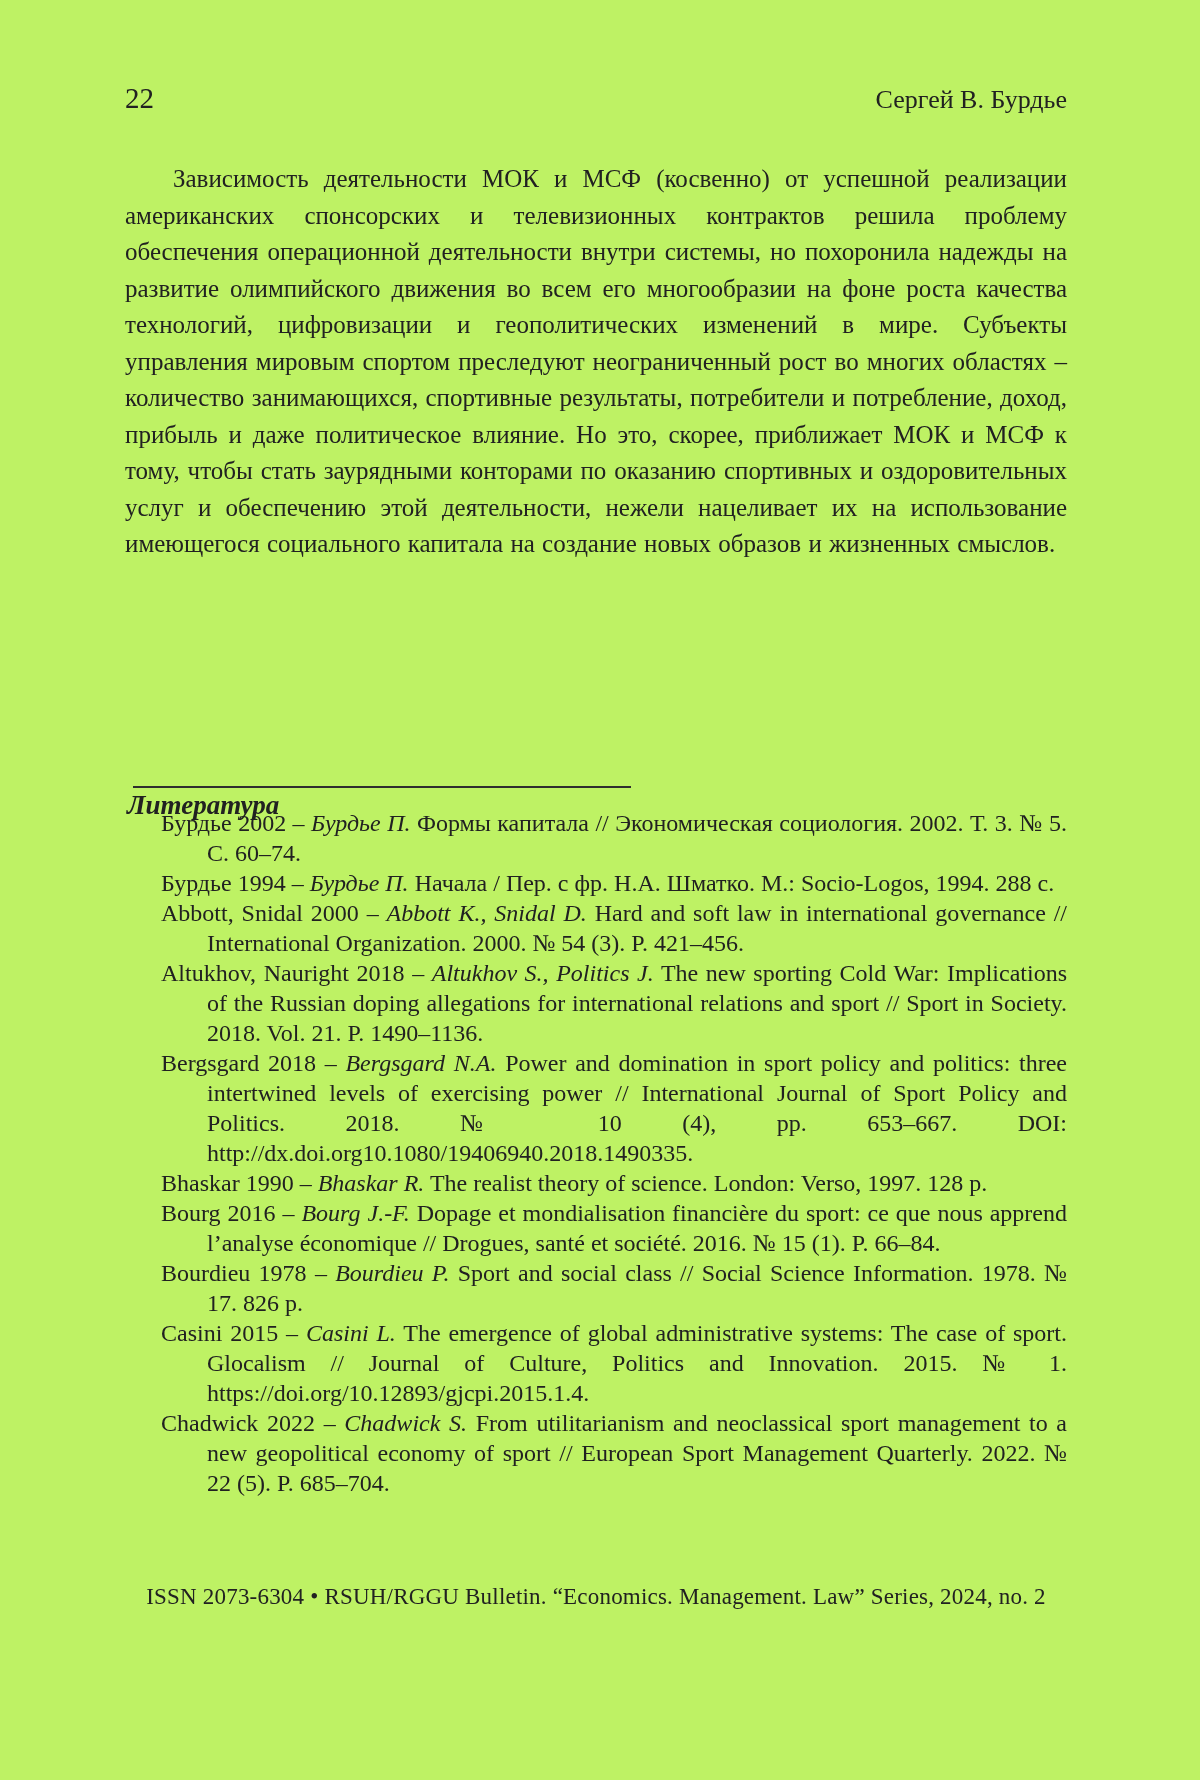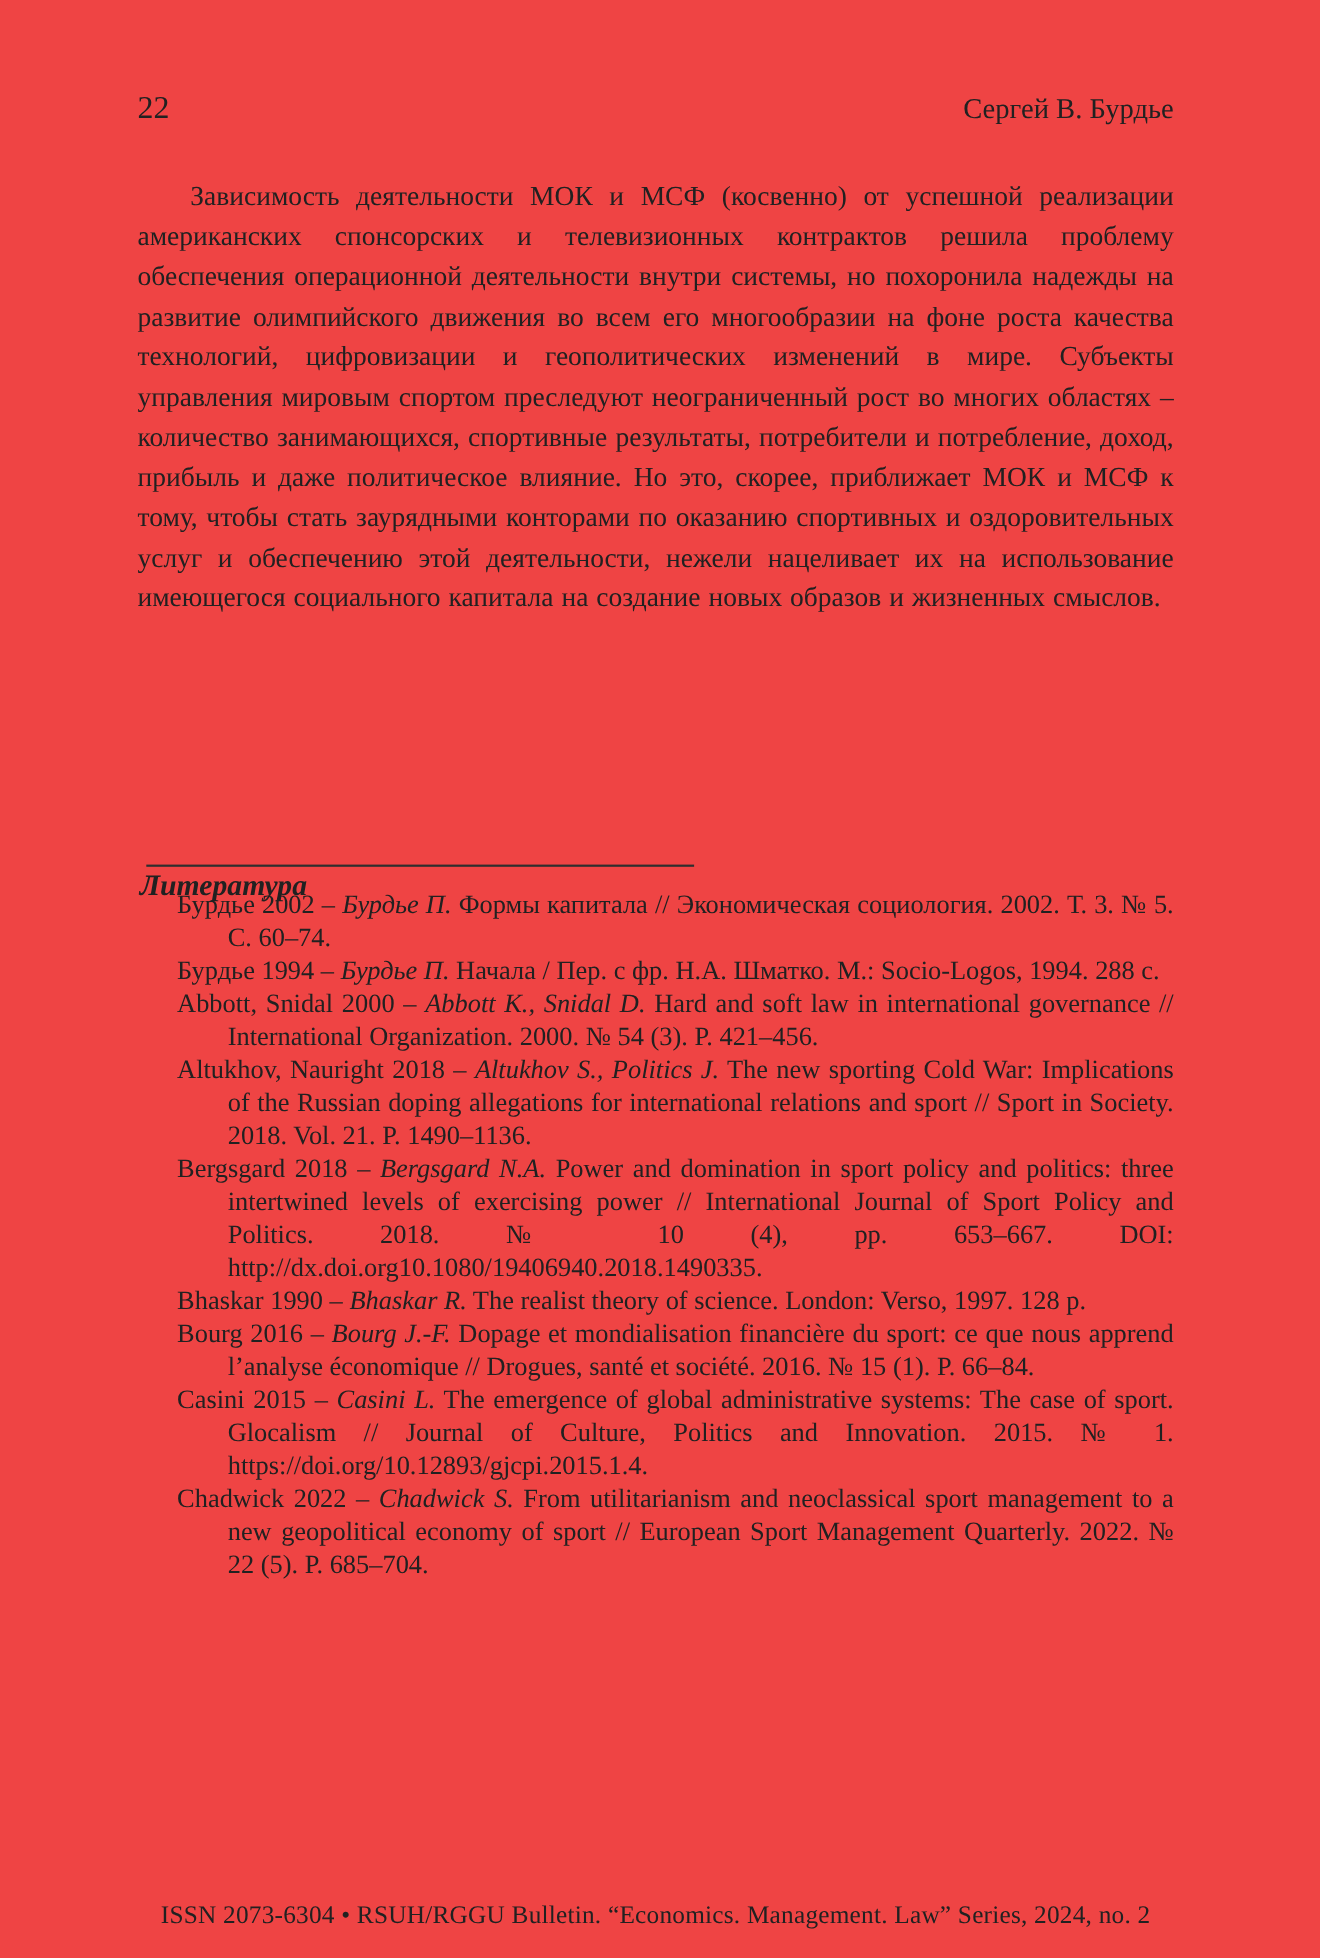--- a/index.html
+++ b/index.html
@@ -4,21 +4,21 @@
 <style>
   html, body {
     margin: 0;
     padding: 0;
     background: #ffffff;
   }
   .page {
     position: relative;
     width: 1200px;
     height: 1780px;
-    background: #ef4444;
+    background: #bef264;
     font-family: "Liberation Serif", "DejaVu Serif", serif;
     color: #212121;
     overflow: hidden;
   }
   .running-head {
     position: absolute;
     left: 125px;
     top: 82px;
     width: 942px;
     display: flex;
@@ -68,21 +68,21 @@
     text-align: justify;
     padding-left: 46px;
     text-indent: -46px;
     hyphens: auto;
     margin-left: 36px;
   }
   .ref i { font-style: italic; }
   .page-footer {
     position: absolute;
     left: 125px;
-    top: 1728px;
+    top: 1584px;
     width: 942px;
     text-align: center;
     font-size: 23px;
     letter-spacing: 0.2px;
   }
 </style>
 </head>
 <body>
 
 <div class="page">
@@ -98,19 +98,20 @@
   <div class="lit-rule"></div>
 
   <div class="references">
     <div class="ref"><span>Бурдье 2002 – </span><i>Бурдье П.</i><span> Формы капитала // Экономическая социология. 2002. Т. 3. № 5. С. 60–74.</span></div>
     <div class="ref"><span>Бурдье 1994 – </span><i>Бурдье П.</i><span> Начала / Пер. с фр. Н.А. Шматко. М.: Socio-Logos, 1994. 288 с.</span></div>
     <div class="ref"><span>Abbott, Snidal 2000 – </span><i>Abbott K., Snidal D.</i><span> Hard and soft law in international governance // International Organization. 2000. № 54 (3). P. 421–456.</span></div>
     <div class="ref"><span>Altukhov, Nauright 2018 – </span><i>Altukhov S., Politics J.</i><span> The new sporting Cold War: Implications of the Russian doping allegations for international relations and sport // Sport in Society. 2018. Vol. 21. P. 1490–1136.</span></div>
     <div class="ref"><span>Bergsgard 2018 – </span><i>Bergsgard N.A.</i><span> Power and domination in sport policy and politics: three intertwined levels of exercising power // International Journal of Sport Policy and Politics. 2018. № 10 (4), pp. 653–667. DOI: http://dx.doi.org10.1080/19406940.2018.1490335.</span></div>
     <div class="ref"><span>Bhaskar 1990 – </span><i>Bhaskar R.</i><span> The realist theory of science. London: Verso, 1997. 128 p.</span></div>
     <div class="ref"><span>Bourg 2016 – </span><i>Bourg J.-F.</i><span> Dopage et mondialisation financière du sport: ce que nous apprend l’analyse économique // Drogues, santé et société. 2016. № 15 (1). P. 66–84.</span></div>
+    <div class="ref"><span>Bourdieu 1978 – </span><i>Bourdieu P.</i><span> Sport and social class // Social Science Information. 1978. № 17. 826 p.</span></div>
     <div class="ref"><span>Casini 2015 – </span><i>Casini L.</i><span> The emergence of global administrative systems: The case of sport. Glocalism // Journal of Culture, Politics and Innovation. 2015. № 1. https://doi.org/10.12893/gjcpi.2015.1.4.</span></div>
     <div class="ref"><span>Chadwick 2022 – </span><i>Chadwick S.</i><span> From utilitarianism and neoclassical sport management to a new geopolitical economy of sport // European Sport Management Quarterly. 2022. № 22 (5). P. 685–704.</span></div>
   </div>
 
   <div class="page-footer">ISSN 2073-6304 • RSUH/RGGU Bulletin. “Economics. Management. Law” Series, 2024, no. 2</div>
 
 </div>
 
 </body></html>

